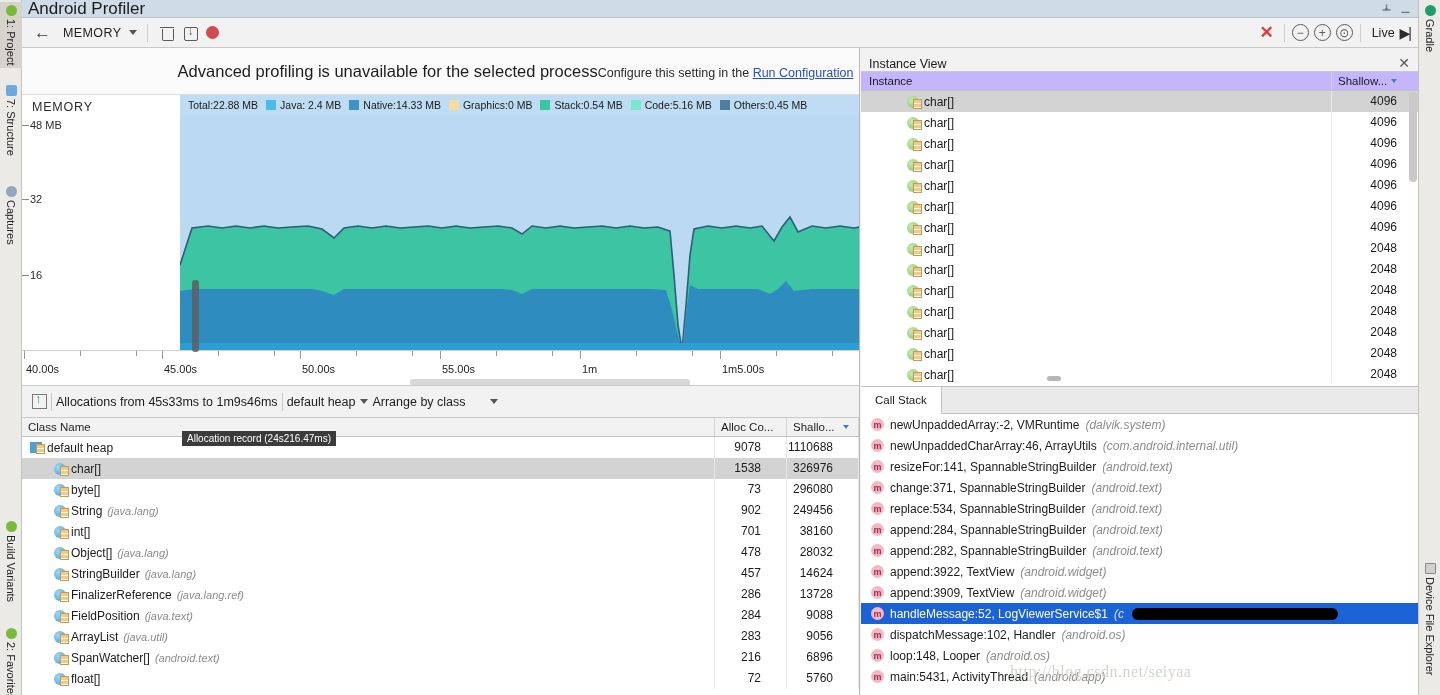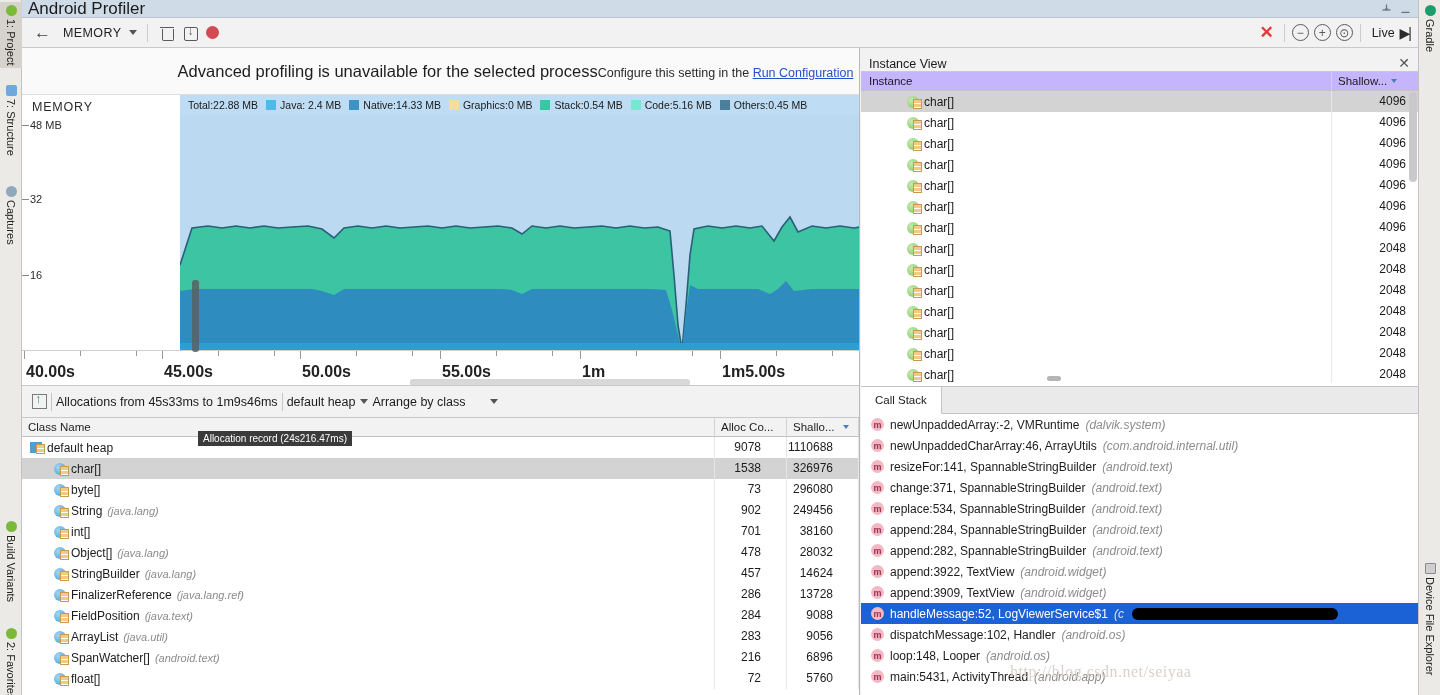--- a/index.html
+++ b/index.html
@@ -137,21 +137,21 @@
   .scrub {
     position: absolute; width: 7px; border-radius: 3px; background: #5a5f63;
     z-index: 5; opacity: .85;
   }
 
   .timeaxis {
     position: absolute; left: 0; right: 0; top: 255px; height: 35px;
     background: #fff; border-top: 1px solid #cfcfcf;
   }
   .tick { position: absolute; top: 0; width: 1px; background: #9a9a9a; }
-  .tlab { position: absolute; top: 12px; font-size: 16px; color: #222; font-weight: bold; }
+  .tlab { position: absolute; top: 12px; font-size: 11px; color: #222; }
   .hscroll {
     position: absolute; left: 388px; top: 28px; width: 280px; height: 7px;
     background: #d8d8d8; border-radius: 3px;
   }
 
   
   .alloc-bar {
     position: absolute; left: 0; right: 0; top: 337px; height: 33px;
     border-top: 1px solid #c9c9c9; border-bottom: 1px solid #c9c9c9;
     background: #f2f2f2; display: flex; align-items: center; gap: 4px; padding: 0 10px;
@@ -224,21 +224,21 @@
     font-size: 11.5px;
   }
   .iv-th-name { flex: 1; padding: 0 8px; display: flex; align-items: center;
                 border-right: 1px solid #d3d3d3; }
   .iv-th-num { width: 86px; display: flex; align-items: center; gap: 4px; padding: 0 6px; }
   .iv-body { position: absolute; left: 0; right: 0; top: 43px; height: 292px; overflow: hidden; }
   .iv-row { display: flex; height: 21px; align-items: center; font-size: 12px; }
   .iv-row.sel { background: #d3d3d3; }
   .iv-name { flex: 1; display: flex; align-items: center; gap: 5px; padding-left: 46px;
              border-right: 1px solid #e9e9e9; height: 21px; }
-  .iv-num { width: 86px; text-align: right; padding-right: 12px; height: 21px; line-height: 21px; }
+  .iv-num { width: 86px; text-align: right; padding-right: 21px; height: 21px; line-height: 21px; }
   .inst-ico {
     width: 12px; height: 12px; border-radius: 50%;
     background: radial-gradient(circle at 35% 35%, #c7eab2, #7cc35c);
     position: relative; flex: 0 0 auto;
   }
   .inst-ico::after {
     content: ""; position: absolute; right: -3px; bottom: -1px; width: 7px; height: 8px;
     background: linear-gradient(#f3c987 33%, #fff 33%, #fff 50%, #f3c987 50%, #f3c987 83%, #fff 83%);
     border: .5px solid #c79a52;
   }
@@ -456,21 +456,21 @@
         <div class="tlab" style="left:4px;">40.00s</div>
         <div class="tlab" style="left:142px;">45.00s</div>
         <div class="tlab" style="left:280px;">50.00s</div>
         <div class="tlab" style="left:420px;">55.00s</div>
         <div class="tlab" style="left:560px;">1m</div>
         <div class="tlab" style="left:700px;">1m5.00s</div>
 
         <div class="hscroll"></div>
       </div>
 
-      <div class="tooltip-alloc" style="left:176px; top:336px;">Allocation record (24s216.47ms)</div>
+      <div class="tooltip-alloc" style="left:160px; top:336px;">Allocation record (24s216.47ms)</div>
     </div>
 
     <div class="alloc-bar">
       <span class="export-ico"></span>
       <span class="ab-sep"></span>
       <span class="ab-text">Allocations from 45s33ms to 1m9s46ms</span>
       <span class="ab-sep"></span>
       <span class="ab-drop">
         <span>default heap</span>
         <span class="caret"></span>

